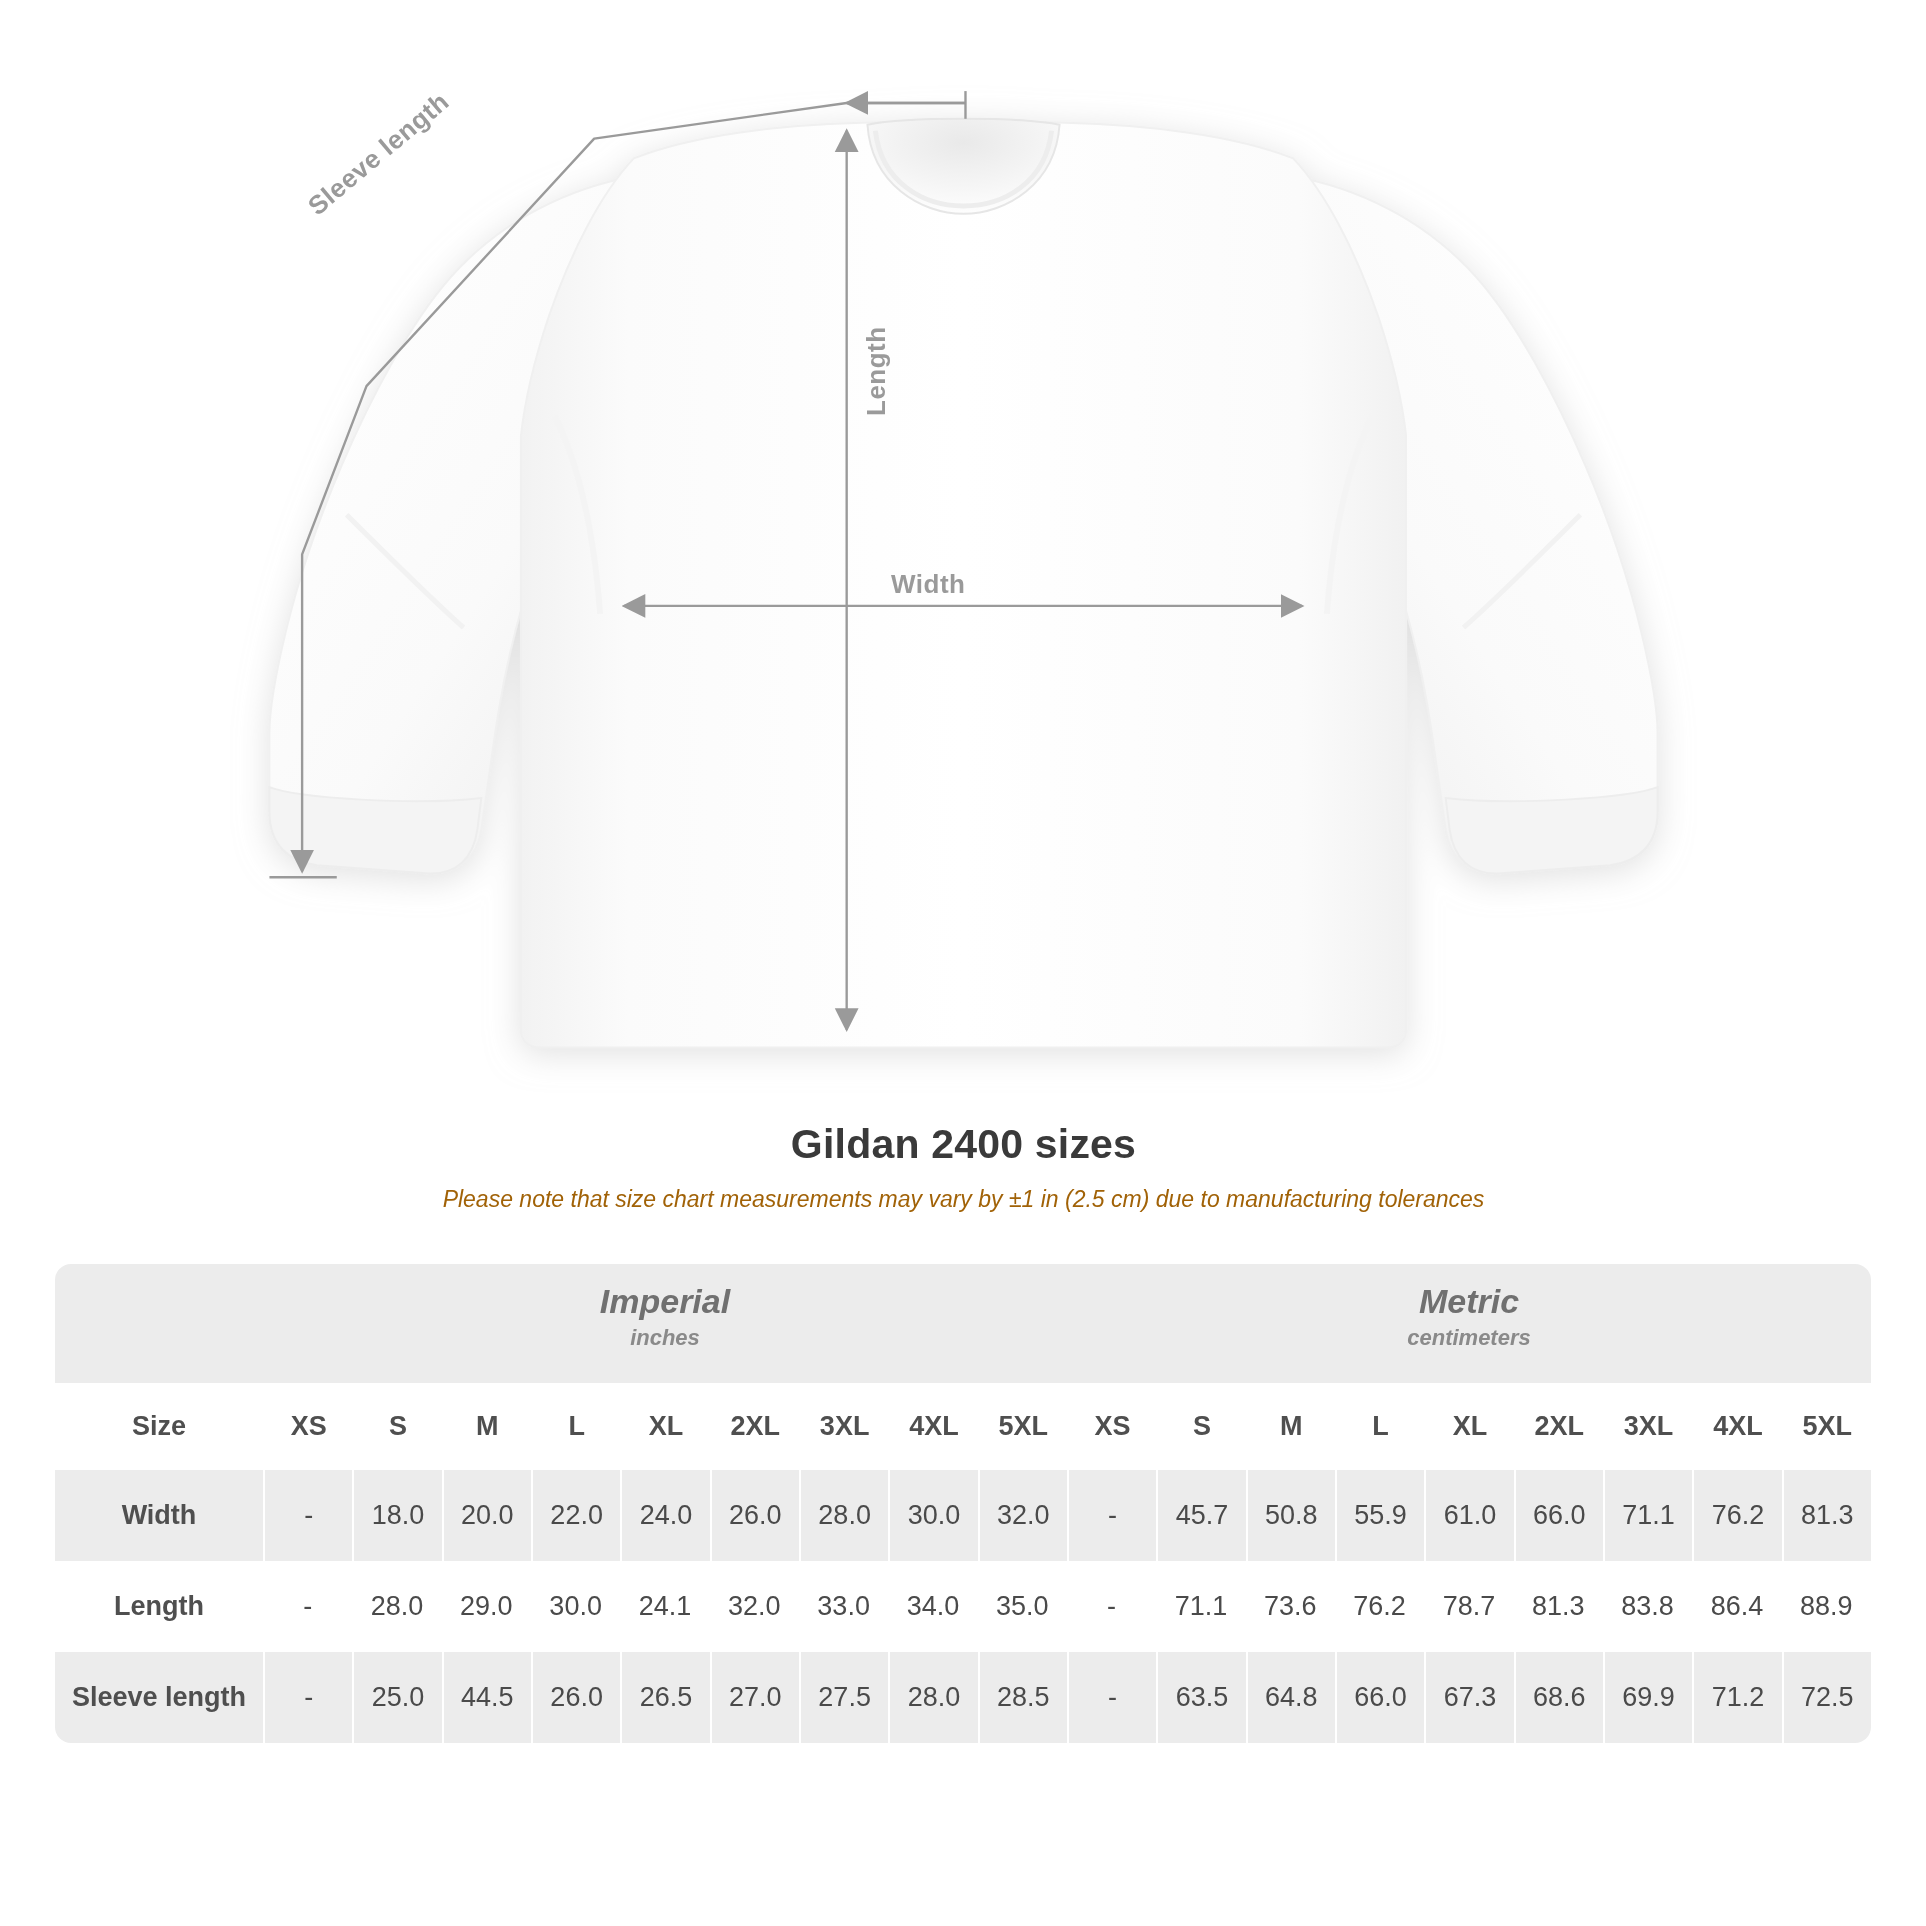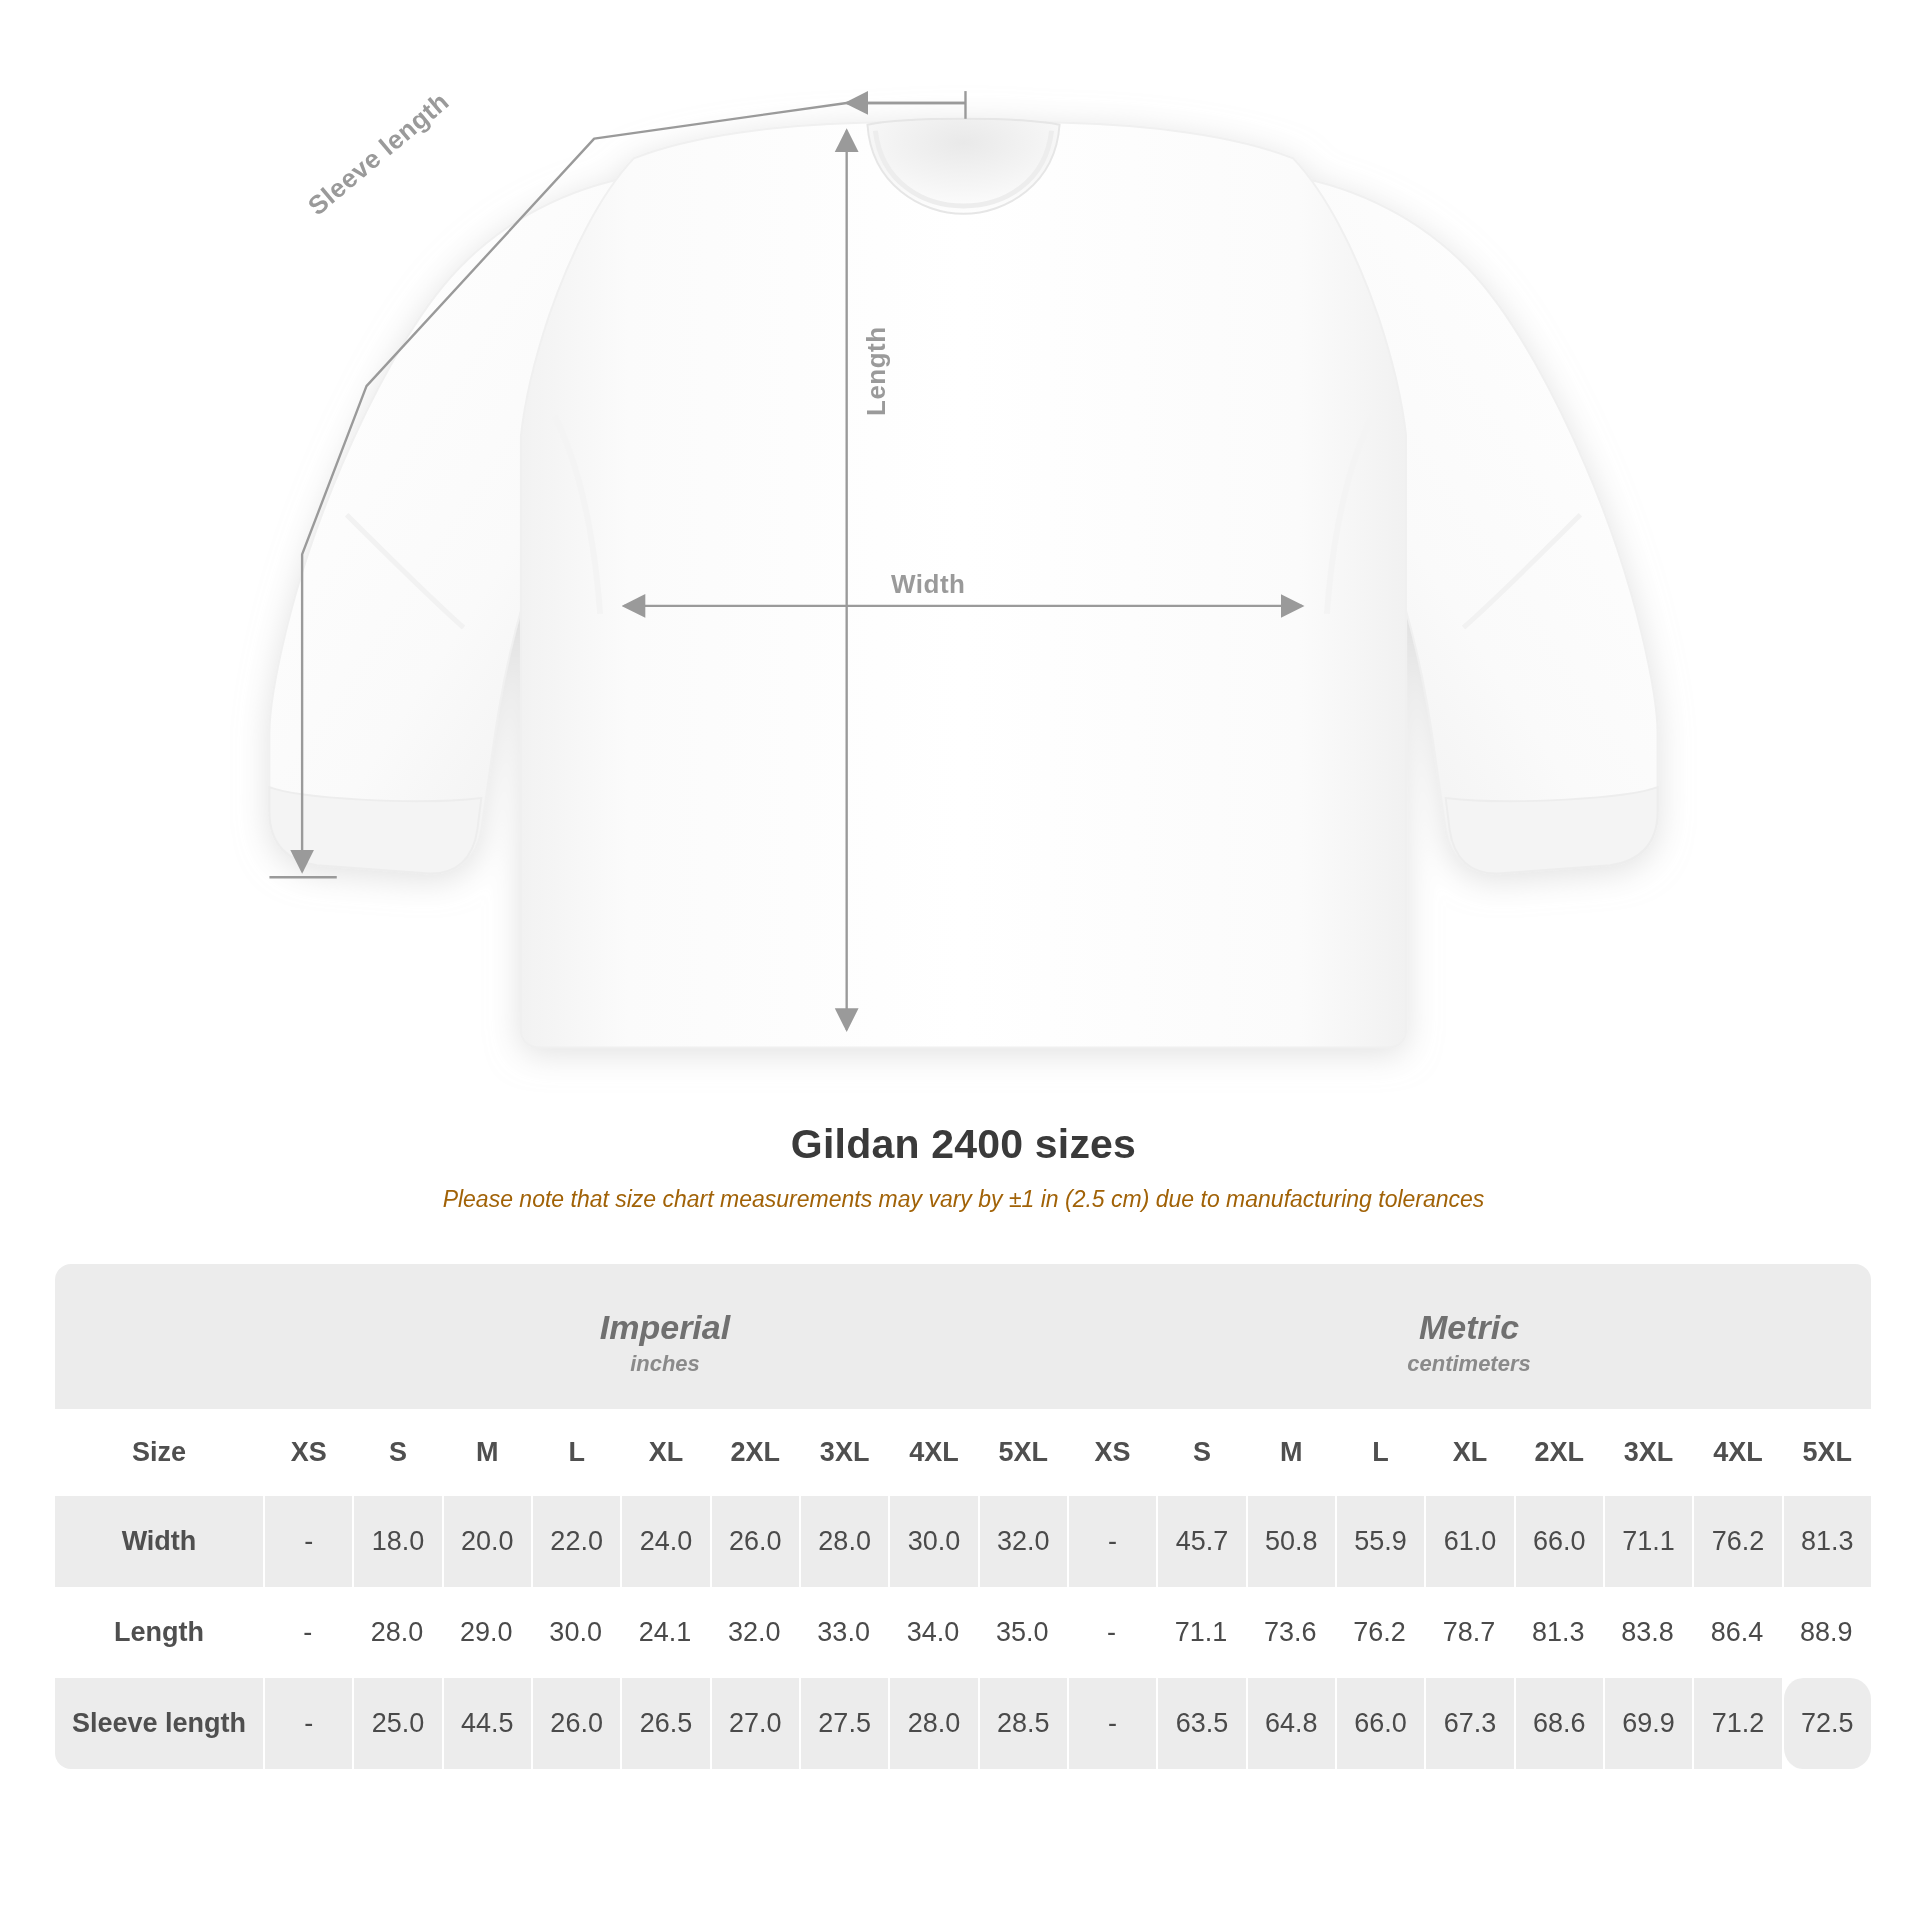--- a/index.html
+++ b/index.html
@@ -84,21 +84,21 @@
   table.size-table td, table.size-table th {
     text-align: center;
     vertical-align: middle;
     font-size: 25px;
     color: #4a4a4a;
     border: none;
   }
   
   tr.unit-row td {
     background: #ececec;
-    padding: 42px 0 30px 0;
+    padding: 16px 0 30px 0;
   }
   tr.unit-row td:first-child { border-top-left-radius: 16px; }
   tr.unit-row td:last-child  { border-top-right-radius: 16px; }
   .unit-name {
     font-size: 34px;
     font-weight: bold;
     font-style: italic;
     color: #707070;
     line-height: 1.25;
   }
@@ -124,21 +124,21 @@
     font-size: 27px;
     color: #4a4a4a;
   }
   tr.data-row.shade td { background: #ececec; }
   tr.data-row.plain td { background: #ffffff; }
   tr.data-row td.rowlabel {
     font-weight: bold;
     color: #4f4f4f;
   }
   tr.data-row:last-child td:first-child { border-bottom-left-radius: 16px; }
-  tr.data-row:last-child td:last-child  { border-bottom-right-radius: 16px; border-radius: 21px; }
+  tr.data-row:last-child td:last-child  { border-bottom-right-radius: 16px; }
 
   
   .sep { border-left: 2px solid #ffffff !important; }
 </style>
 </head>
 <body>
 
 <div id="root">
 
   <div id="illustration">

